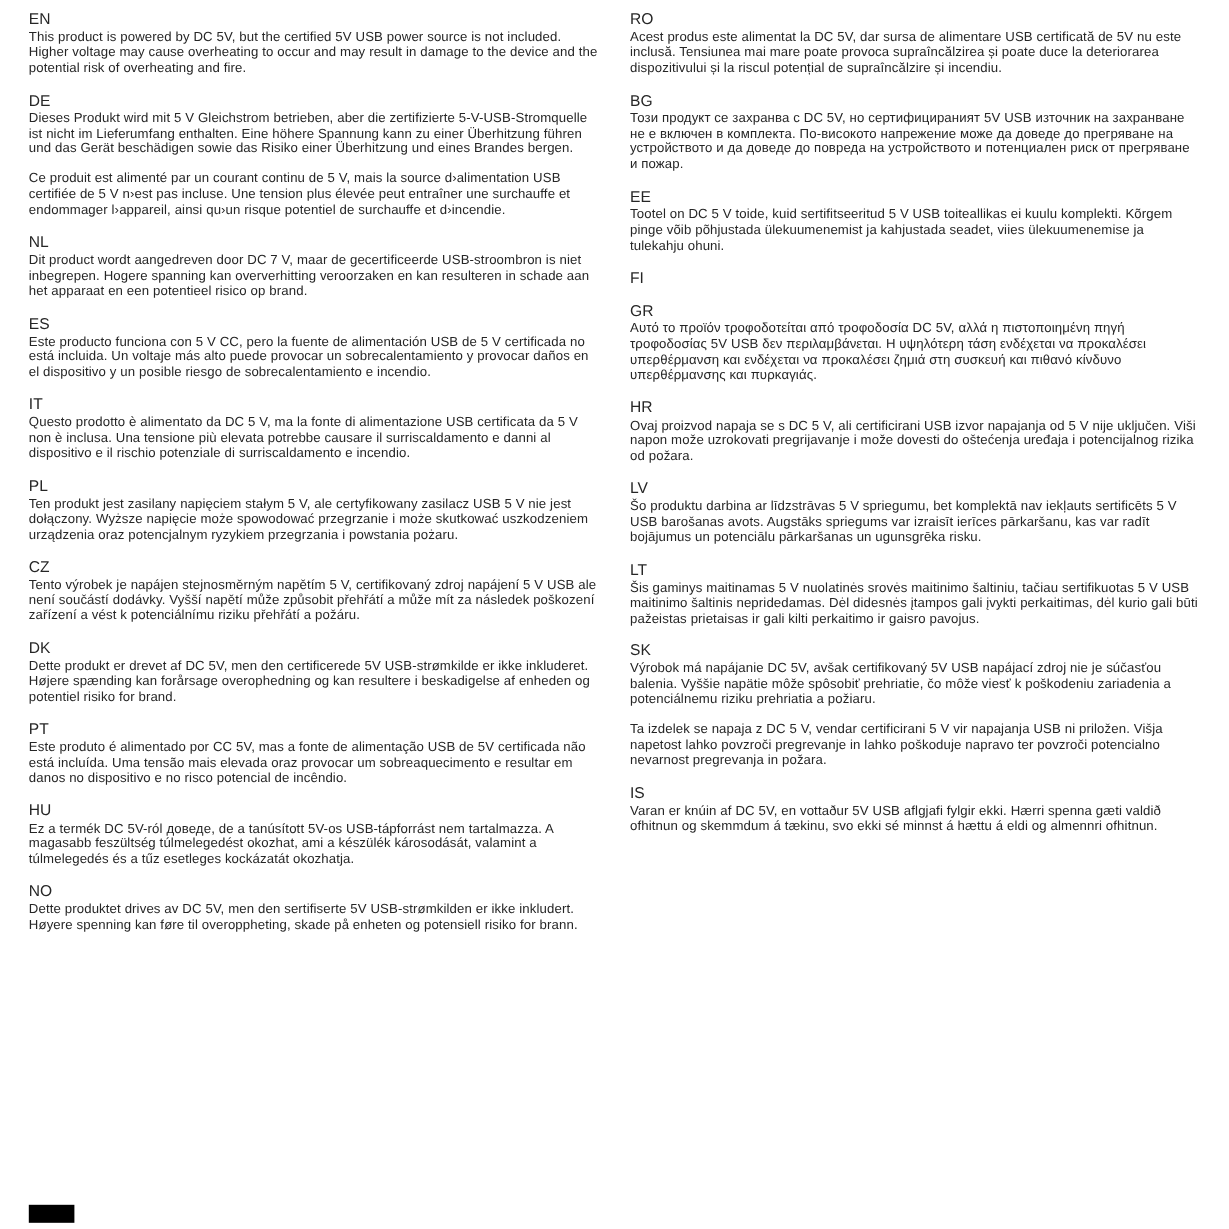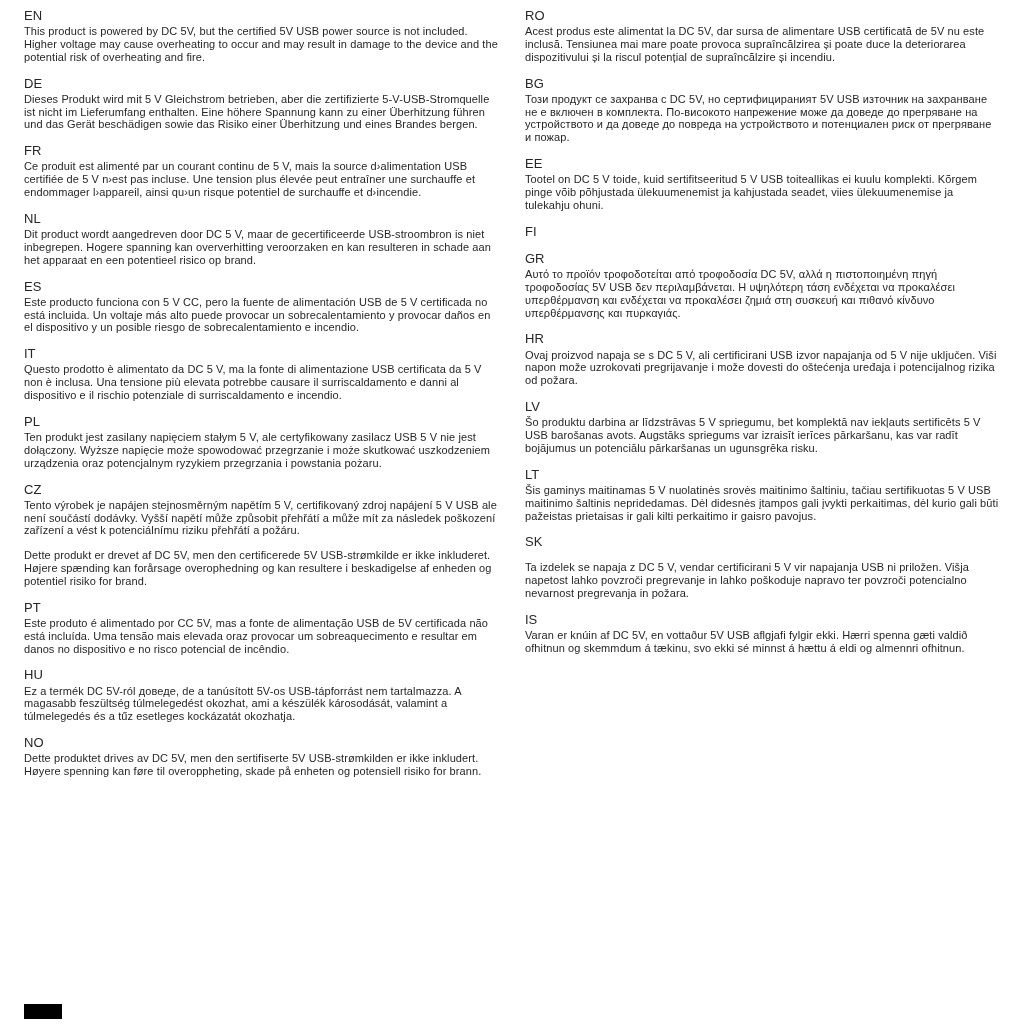--- a/index.html
+++ b/index.html
@@ -63,44 +63,44 @@
     <div class="col">
       <section class="lang-block">
         <h2 class="lang-code">EN</h2>
         <p class="lang-text">This product is powered by DC 5V, but the certified 5V USB power source is not included. Higher voltage may cause overheating to occur and may result in damage to the device and the potential risk of overheating and fire.</p>
       </section>
       <section class="lang-block">
         <h2 class="lang-code">DE</h2>
         <p class="lang-text">Dieses Produkt wird mit 5 V Gleichstrom betrieben, aber die zertifizierte 5-V-USB-Stromquelle ist nicht im Lieferumfang enthalten. Eine höhere Spannung kann zu einer Überhitzung führen und das Gerät beschädigen sowie das Risiko einer Überhitzung und eines Brandes bergen.</p>
       </section>
       <section class="lang-block">
-        <h2 class="lang-code">FR</h2>
         <p class="lang-text">Ce produit est alimenté par un courant continu de 5 V, mais la source d›alimentation USB certifiée de 5 V n›est pas incluse. Une tension plus élevée peut entraîner une surchauffe et endommager l›appareil, ainsi qu›un risque potentiel de surchauffe et d›incendie.</p>
       </section>
       <section class="lang-block">
         <h2 class="lang-code">NL</h2>
-        <p class="lang-text">Dit product wordt aangedreven door DC 5 V, maar de gecertificeerde USB-stroombron is niet inbegrepen. Hogere spanning kan oververhitting veroorzaken en kan resulteren in schade aan het apparaat en een potentieel risico op brand.</p>
+        <p class="lang-text">Dit product wordt aangedreven door DC 7 V, maar de gecertificeerde USB-stroombron is niet inbegrepen. Hogere spanning kan oververhitting veroorzaken en kan resulteren in schade aan het apparaat en een potentieel risico op brand.</p>
       </section>
       <section class="lang-block">
         <h2 class="lang-code">ES</h2>
         <p class="lang-text">Este producto funciona con 5 V CC, pero la fuente de alimentación USB de 5 V certificada no está incluida. Un voltaje más alto puede provocar un sobrecalentamiento y provocar daños en el dispositivo y un posible riesgo de sobrecalentamiento e incendio.</p>
       </section>
       <section class="lang-block">
         <h2 class="lang-code">IT</h2>
         <p class="lang-text">Questo prodotto è alimentato da DC 5 V, ma la fonte di alimentazione USB certificata da 5 V non è inclusa. Una tensione più elevata potrebbe causare il surriscaldamento e danni al dispositivo e il rischio potenziale di surriscaldamento e incendio.</p>
       </section>
       <section class="lang-block">
         <h2 class="lang-code">PL</h2>
         <p class="lang-text">Ten produkt jest zasilany napięciem stałym 5 V, ale certyfikowany zasilacz USB 5 V nie jest dołączony. Wyższe napięcie może spowodować przegrzanie i może skutkować uszkodzeniem urządzenia oraz potencjalnym ryzykiem przegrzania i powstania pożaru.</p>
       </section>
       <section class="lang-block">
         <h2 class="lang-code">CZ</h2>
         <p class="lang-text">Tento výrobek je napájen stejnosměrným napětím 5 V, certifikovaný zdroj napájení 5 V USB ale není součástí dodávky. Vyšší napětí může způsobit přehřátí a může mít za následek poškození zařízení a vést k potenciálnímu riziku přehřátí a požáru.</p>
       </section>
       <section class="lang-block">
+        <h2 class="lang-code">DK</h2>
         <p class="lang-text">Dette produkt er drevet af DC 5V, men den certificerede 5V USB-strømkilde er ikke inkluderet. Højere spænding kan forårsage overophedning og kan resultere i beskadigelse af enheden og potentiel risiko for brand.</p>
       </section>
       <section class="lang-block">
         <h2 class="lang-code">PT</h2>
         <p class="lang-text">Este produto é alimentado por CC 5V, mas a fonte de alimentação USB de 5V certificada não está incluída. Uma tensão mais elevada oraz provocar um sobreaquecimento e resultar em danos no dispositivo e no risco potencial de incêndio.</p>
       </section>
       <section class="lang-block">
         <h2 class="lang-code">HU</h2>
         <p class="lang-text">Ez a termék DC 5V-ról доведе, de a tanúsított 5V-os USB-tápforrást nem tartalmazza. A magasabb feszültség túlmelegedést okozhat, ami a készülék károsodását, valamint a túlmelegedés és a tűz esetleges kockázatát okozhatja.</p>
       </section>
@@ -137,20 +137,21 @@
       <section class="lang-block">
         <h2 class="lang-code">LV</h2>
         <p class="lang-text">Šo produktu darbina ar līdzstrāvas 5 V spriegumu, bet komplektā nav iekļauts sertificēts 5 V USB barošanas avots. Augstāks spriegums var izraisīt ierīces pārkaršanu, kas var radīt bojājumus un potenciālu pārkaršanas un ugunsgrēka risku.</p>
       </section>
       <section class="lang-block">
         <h2 class="lang-code">LT</h2>
         <p class="lang-text">Šis gaminys maitinamas 5 V nuolatinės srovės maitinimo šaltiniu, tačiau sertifikuotas 5 V USB maitinimo šaltinis nepridedamas. Dėl didesnės įtampos gali įvykti perkaitimas, dėl kurio gali būti pažeistas prietaisas ir gali kilti perkaitimo ir gaisro pavojus.</p>
       </section>
       <section class="lang-block">
         <h2 class="lang-code">SK</h2>
+        <p class="lang-text">Výrobok má napájanie DC 5V, avšak certifikovaný 5V USB napájací zdroj nie je súčasťou balenia. Vyššie napätie môže spôsobiť prehriatie, čo môže viesť k poškodeniu zariadenia a potenciálnemu riziku prehriatia a požiaru.</p>
       </section>
       <section class="lang-block">
         <p class="lang-text">Ta izdelek se napaja z DC 5 V, vendar certificirani 5 V vir napajanja USB ni priložen. Višja napetost lahko povzroči pregrevanje in lahko poškoduje napravo ter povzroči potencialno nevarnost pregrevanja in požara.</p>
       </section>
       <section class="lang-block">
         <h2 class="lang-code">IS</h2>
         <p class="lang-text">Varan er knúin af DC 5V, en vottaður 5V USB aflgjafi fylgir ekki. Hærri spenna gæti valdið ofhitnun og skemmdum á tækinu, svo ekki sé minnst á hættu á eldi og almennri ofhitnun.</p>
       </section>
     </div>
 

